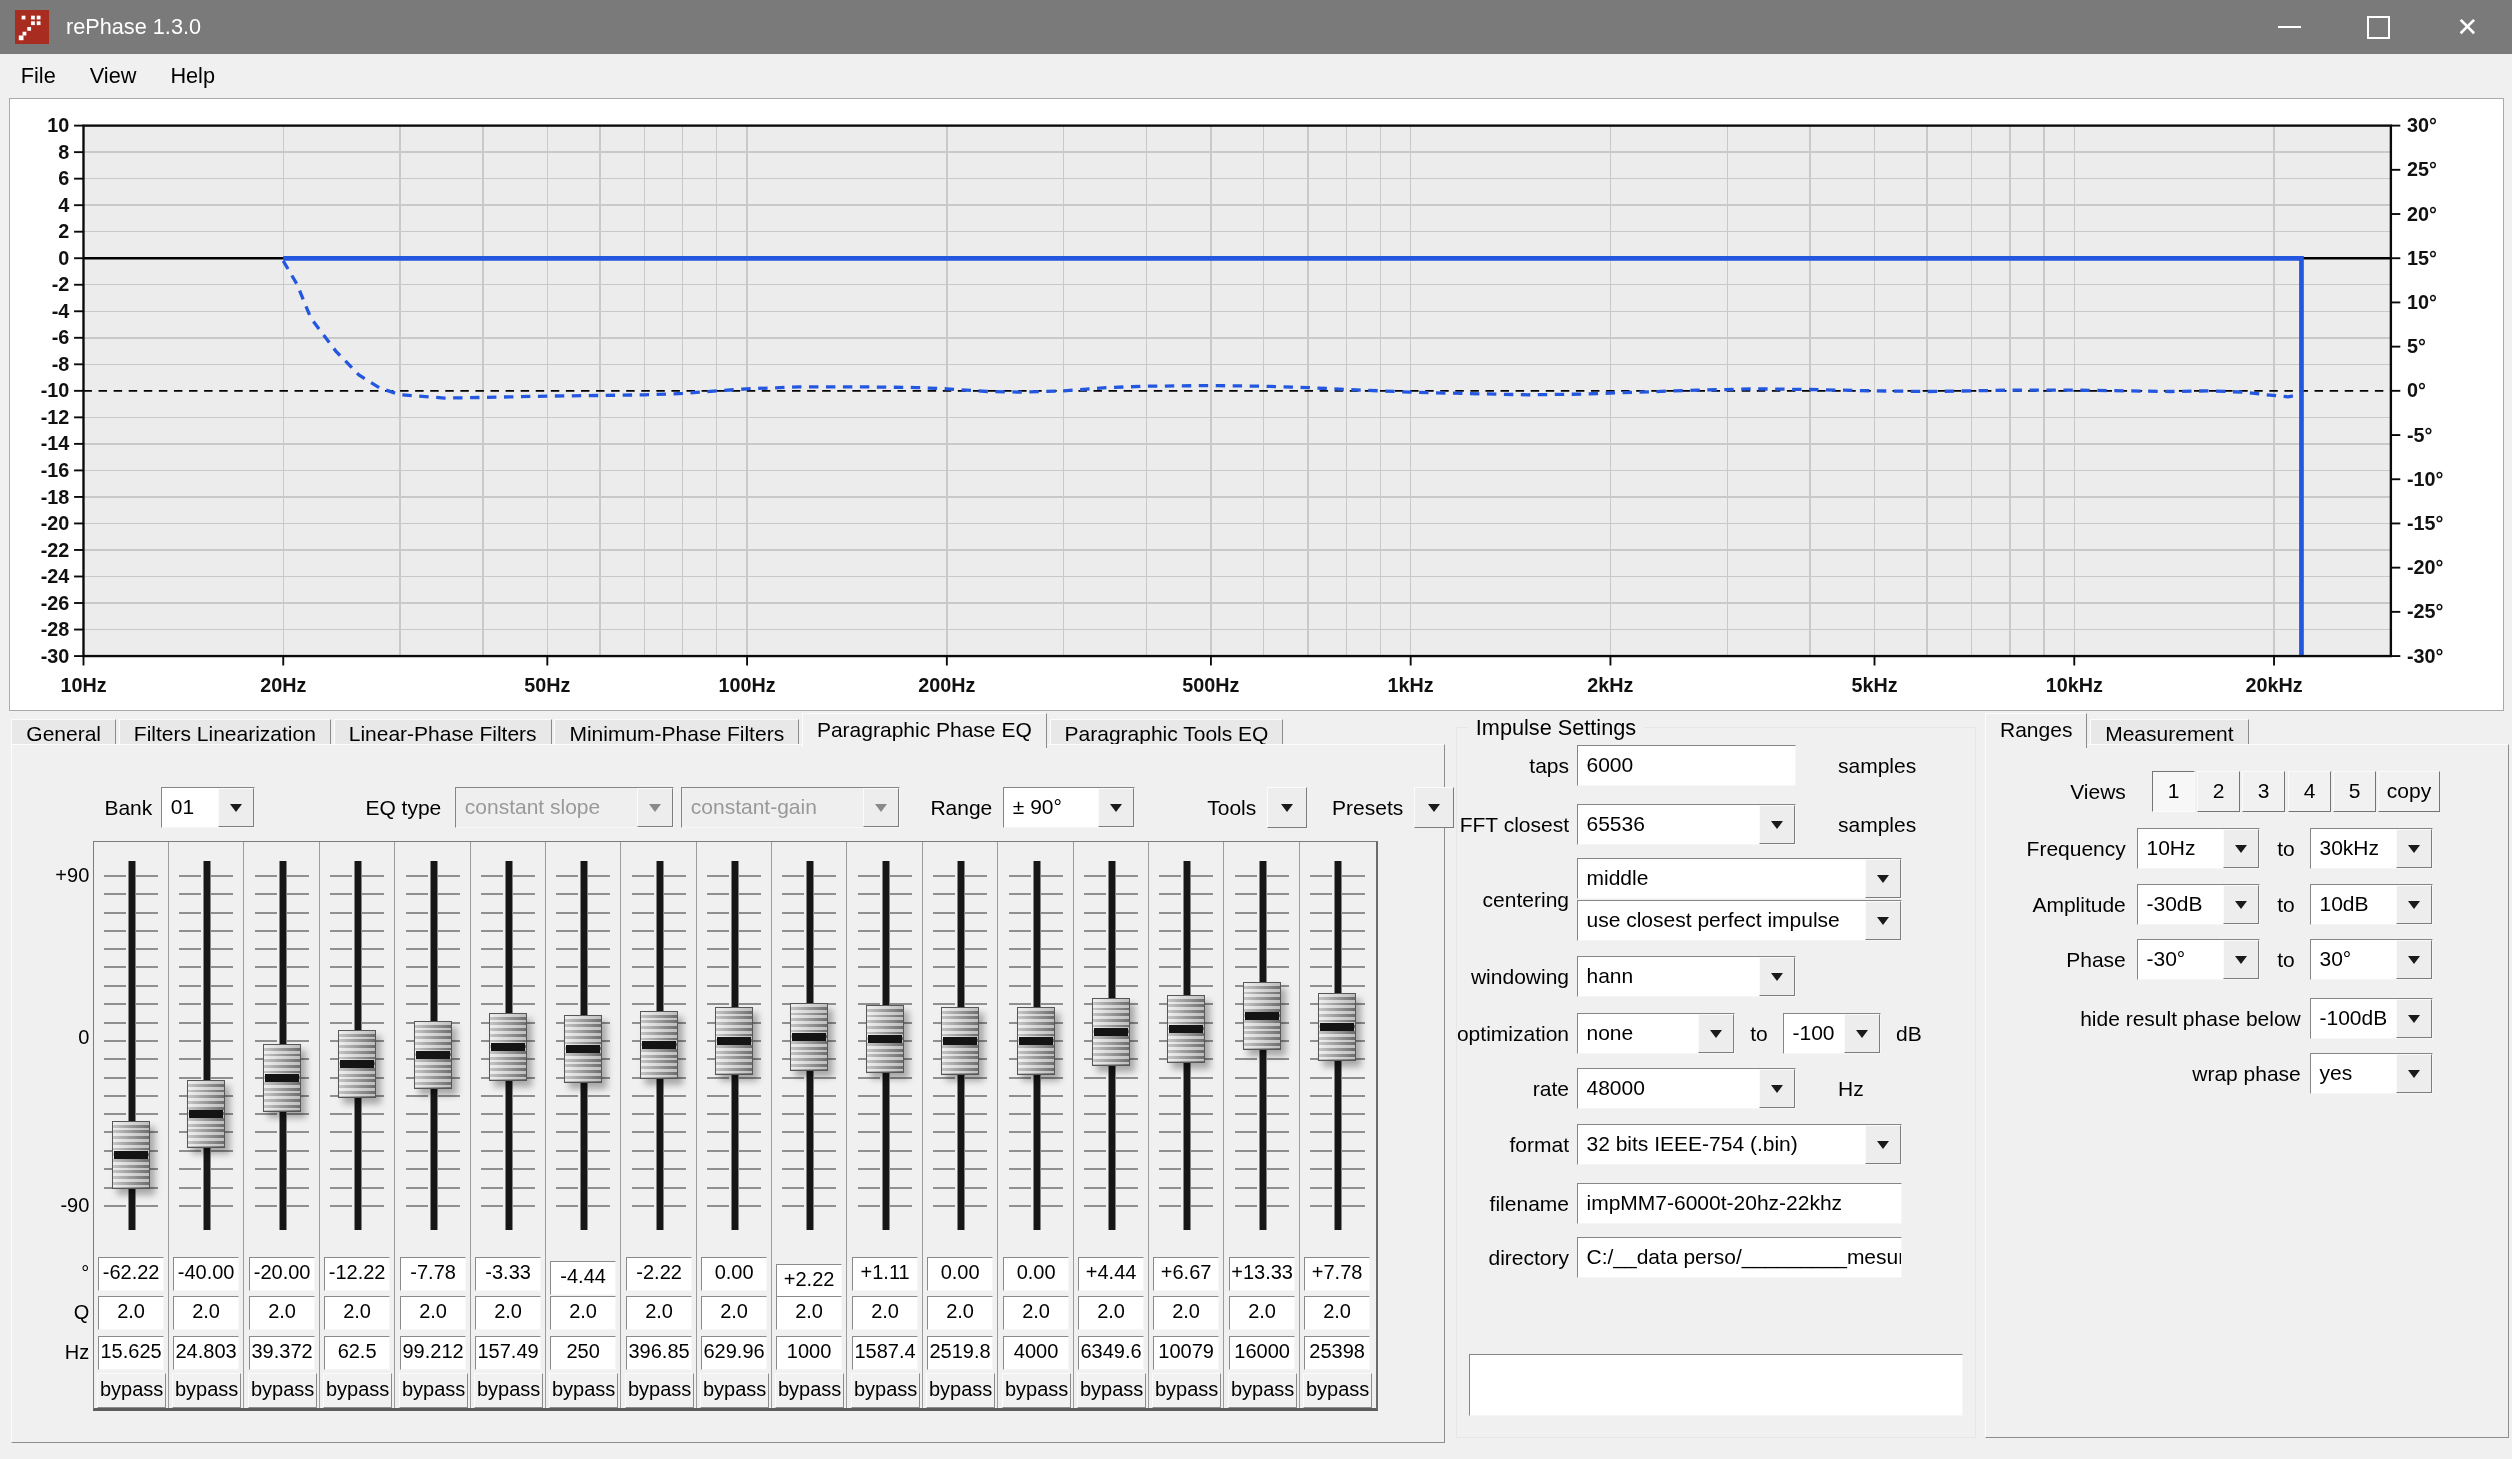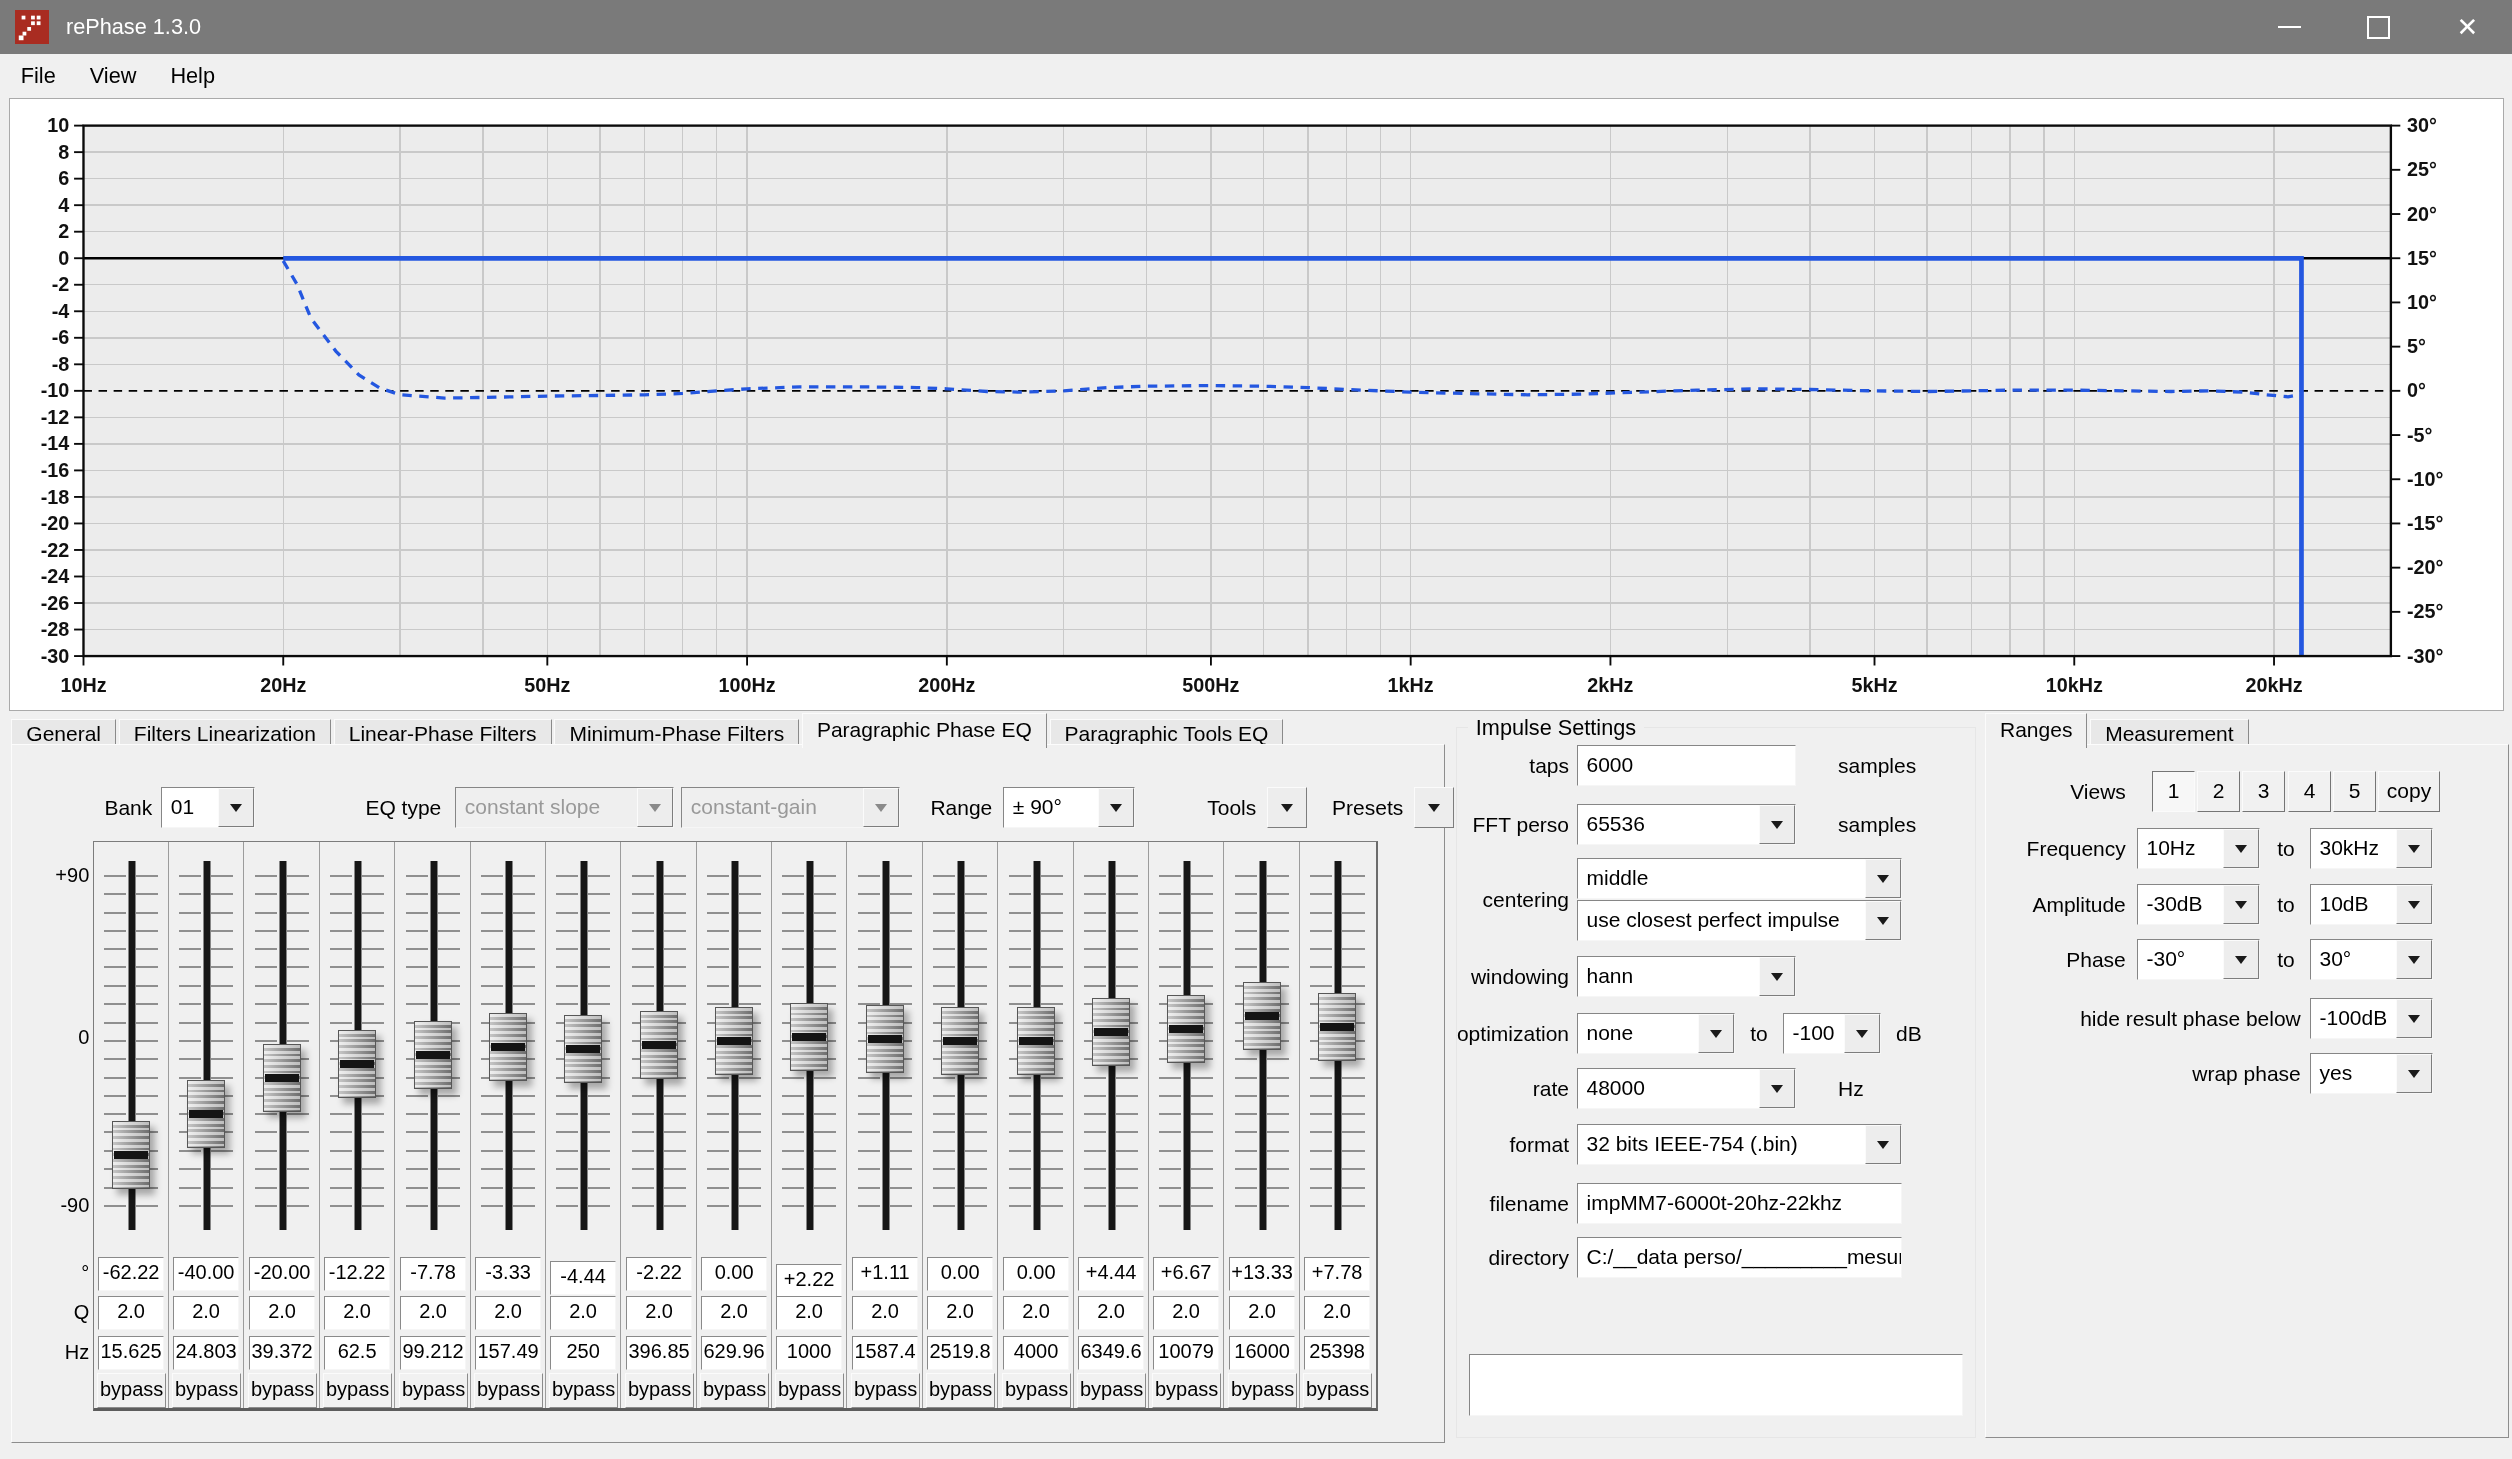--- a/index.html
+++ b/index.html
@@ -1133,21 +1133,21 @@
       </div>
   </div>
 
   <div class="groupbox" style="left:1456px;top:727px;width:518px;height:709px;">
     <span class="group-title">Impulse Settings</span>
   </div>
   <div class="lbl" style="left:1385px;top:745px;width:184px;">taps</div>
   <div class="tinput" style="left:1577px;top:745px;width:219px;">6000</div>
   <div class="lbl left" style="left:1838px;top:745px;width:113px;">samples</div>
 
-  <div class="lbl" style="left:1385px;top:804px;width:184px;">FFT perso</div>
+  <div class="lbl" style="left:1385px;top:804px;width:184px;">FFT closest</div>
   <div class="dd" style="left:1577px;top:804px;width:219px;">
     <div class="dd-field">65536</div>
     <div class="dd-btn">
         <span class="arr"></span>
       </div>
   </div>
   <div class="lbl left" style="left:1838px;top:804px;width:113px;">samples</div>
 
   <div class="lbl" style="left:1385px;top:879px;width:184px;">centering</div>
   <div class="dd" style="left:1577px;top:858px;width:325px;">

